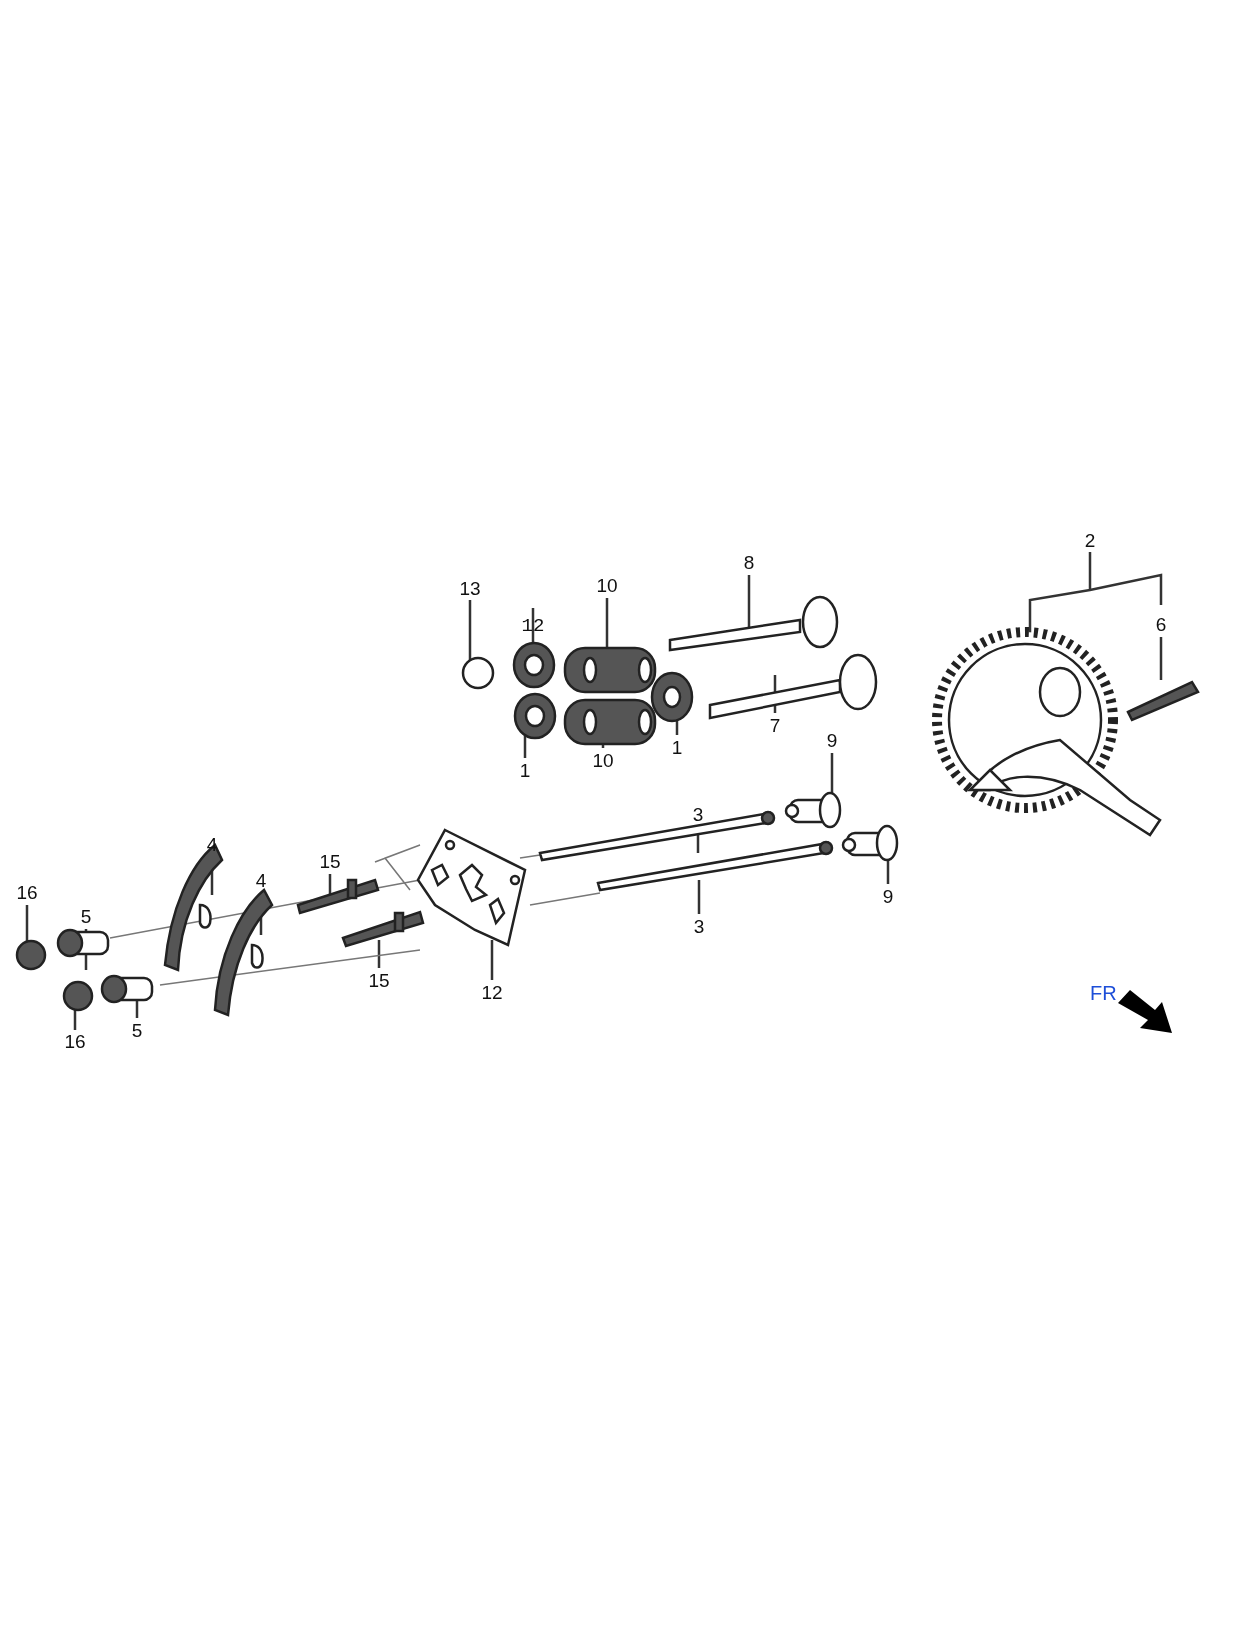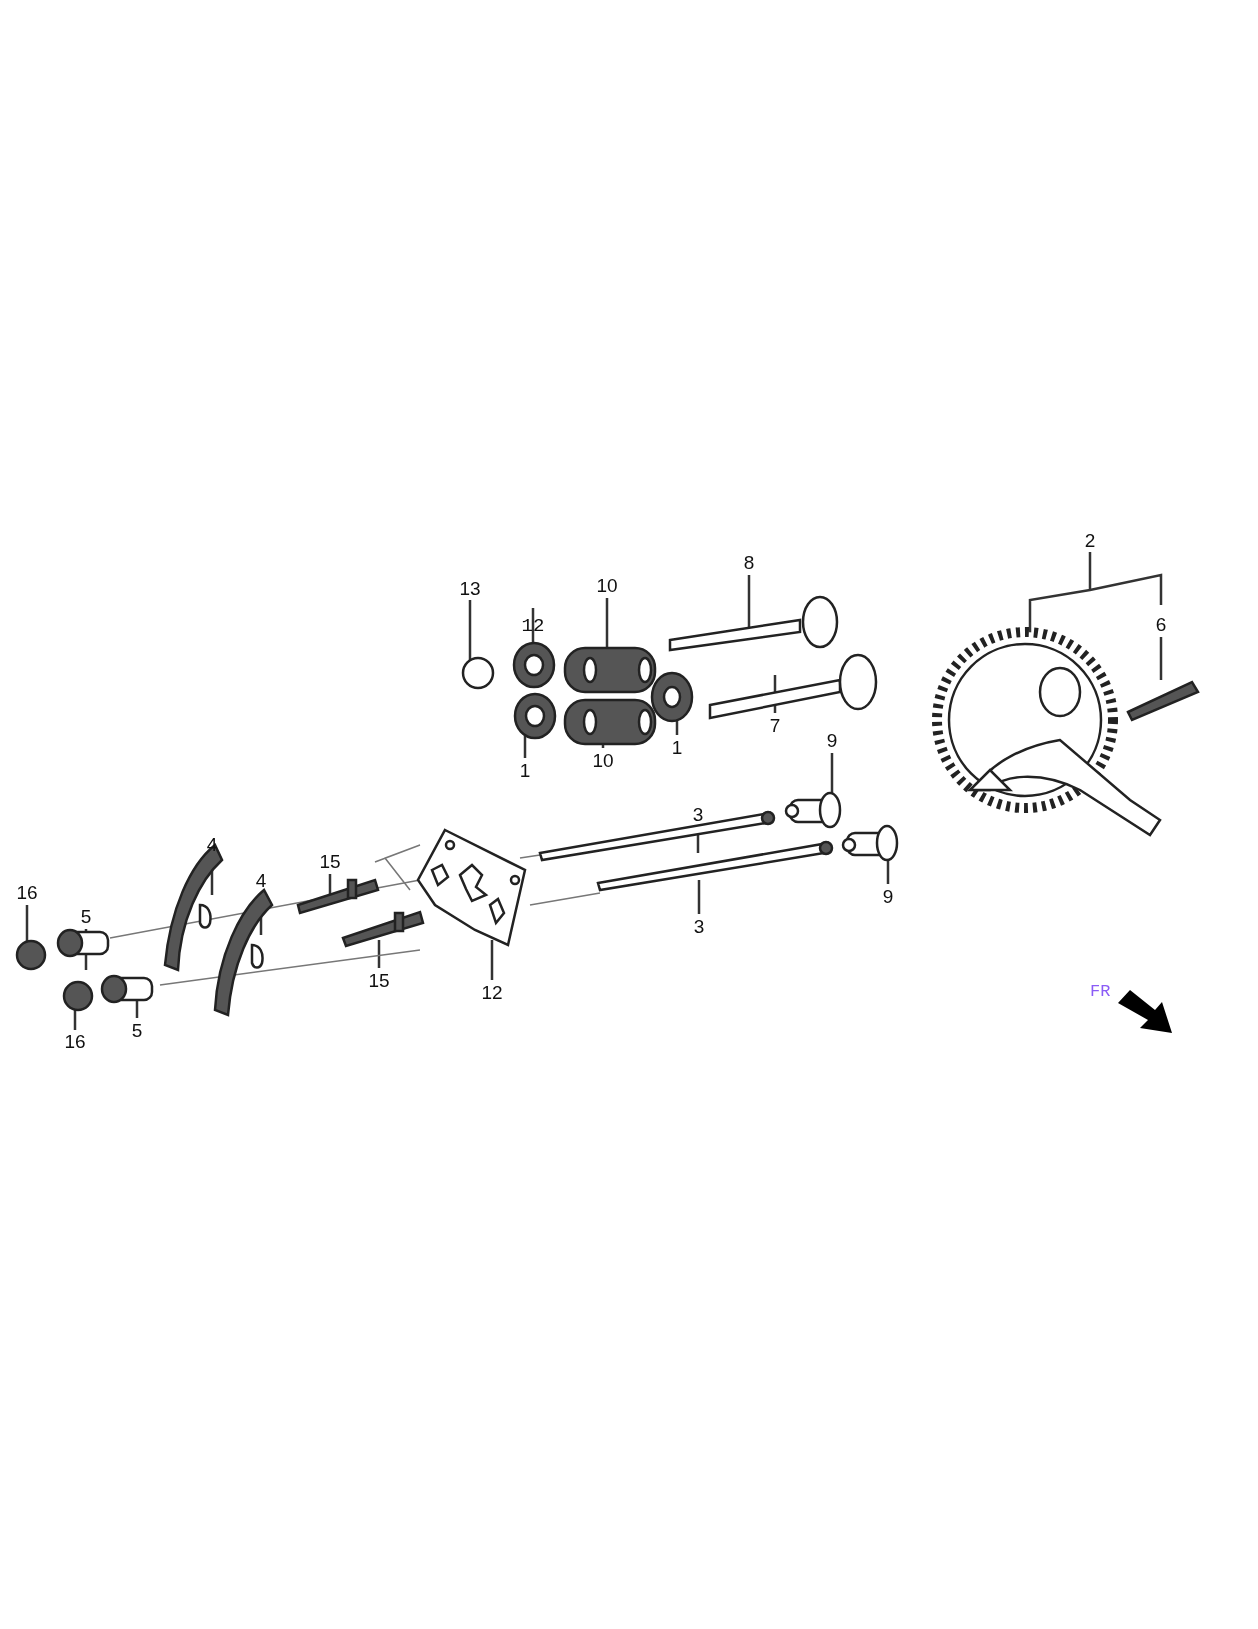--- a/index.html
+++ b/index.html
@@ -1,19 +1,19 @@
 <!DOCTYPE html>
 <html><head>
 <meta charset="utf-8">
 <style>
   html, body { margin:0; padding:0; background:#ffffff; }
   body { width:1258px; height:1629px; position:relative; overflow:hidden; font-family:"Liberation Sans", sans-serif; }
   #diagram { position:absolute; left:0; top:0; width:1258px; height:1629px; }
   .callout { position:absolute; font-family:"Liberation Sans", sans-serif; font-size:19px; color:#111; transform:translate(-50%,-50%); white-space:nowrap; }
-  .fr-label { position:absolute; font-family:Liberation Mono, monospace; font-size:17px; color:#8b5cf6; }
+  .fr-label { position:absolute; font-family:Liberation Sans, sans-serif; font-size:20px; color:#1d4ed8; }
   svg .part { fill:#fff; stroke:#222; stroke-width:2.5; }
   svg .dark { fill:#555; stroke:#222; stroke-width:2.5; }
   svg .lead { stroke:#333; stroke-width:2.5; fill:none; }
   svg .thin { stroke:#777; stroke-width:1.5; fill:none; }
 </style>
 </head>
 <body>
 
 <div id="diagram">
   <svg width="1258" height="1629" viewBox="0 0 1258 1629">

